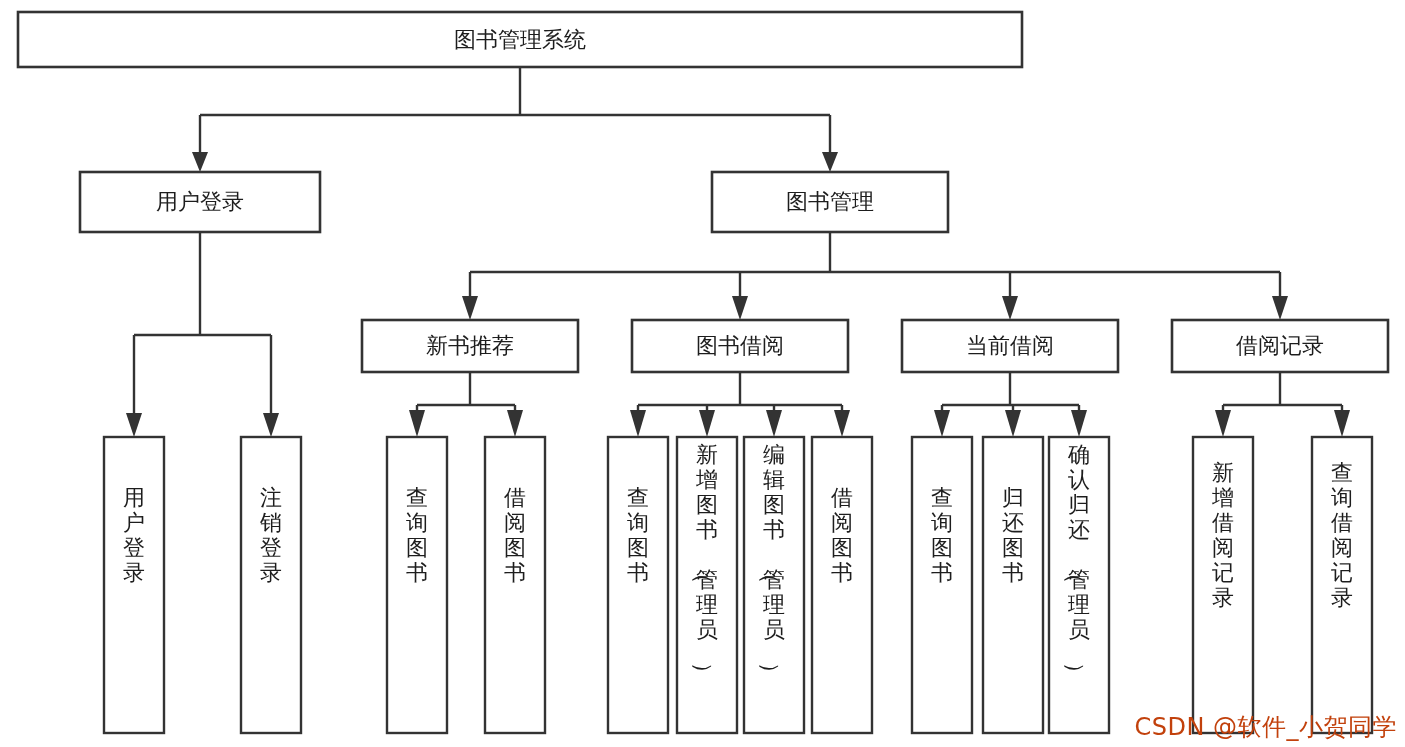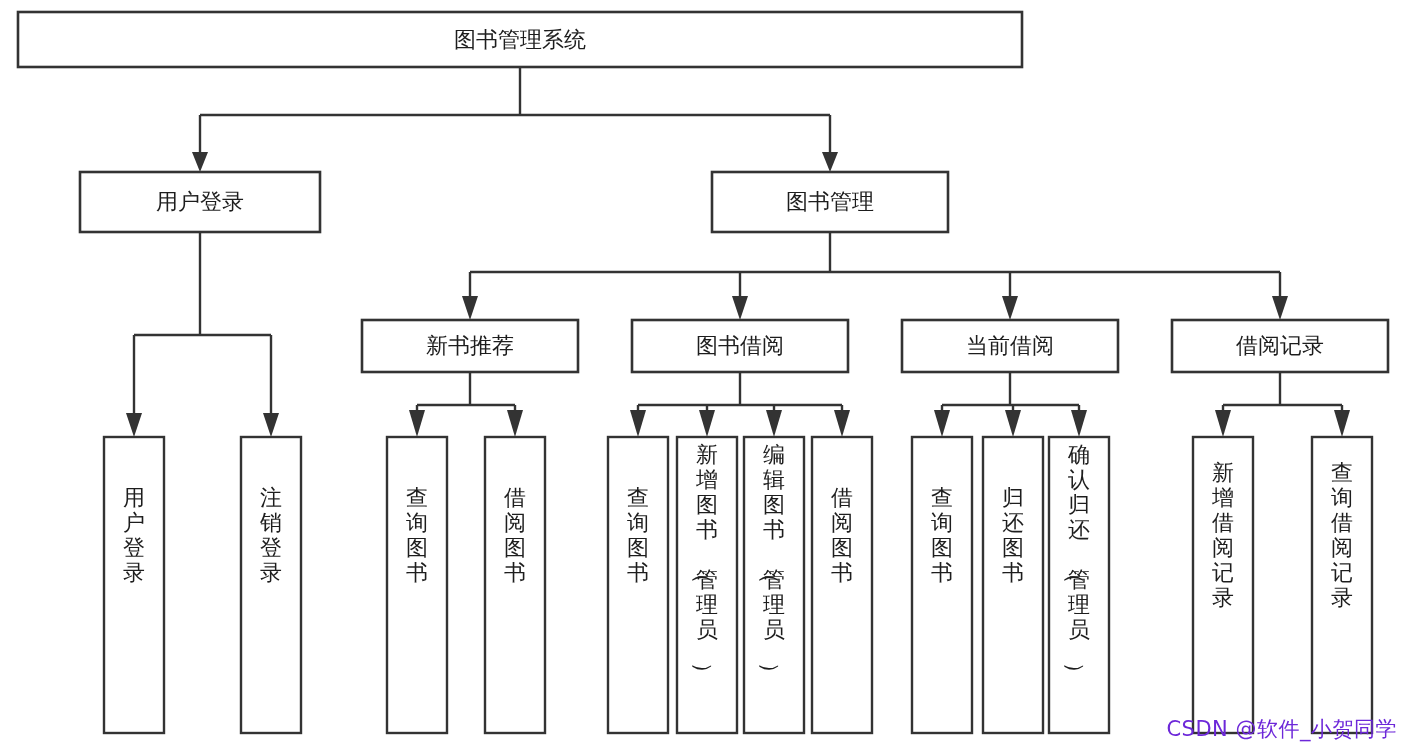--- a/index.html
+++ b/index.html
@@ -57,22 +57,22 @@
     fill: #1d1d1d;
     font-family: "DejaVu Sans", "Liberation Sans", sans-serif;
     font-size: 22px;
     text-anchor: middle;
   }
   .watermark {
     position: absolute;
     right: 8px;
     bottom: 4px;
     font-family: "DejaVu Sans", "Liberation Sans", sans-serif;
-    font-size: 21px;
-    color: #6d28d9;
+    font-size: 24px;
+    color: #c2410c;
     letter-spacing: 0.5px;
     white-space: nowrap;
     user-select: none;
   }
 </style>
 </head>
 <body>
 
 <div id="diagram-root">
   <svg class="flow" viewBox="0 0 1405 747" xmlns="http://www.w3.org/2000/svg">

